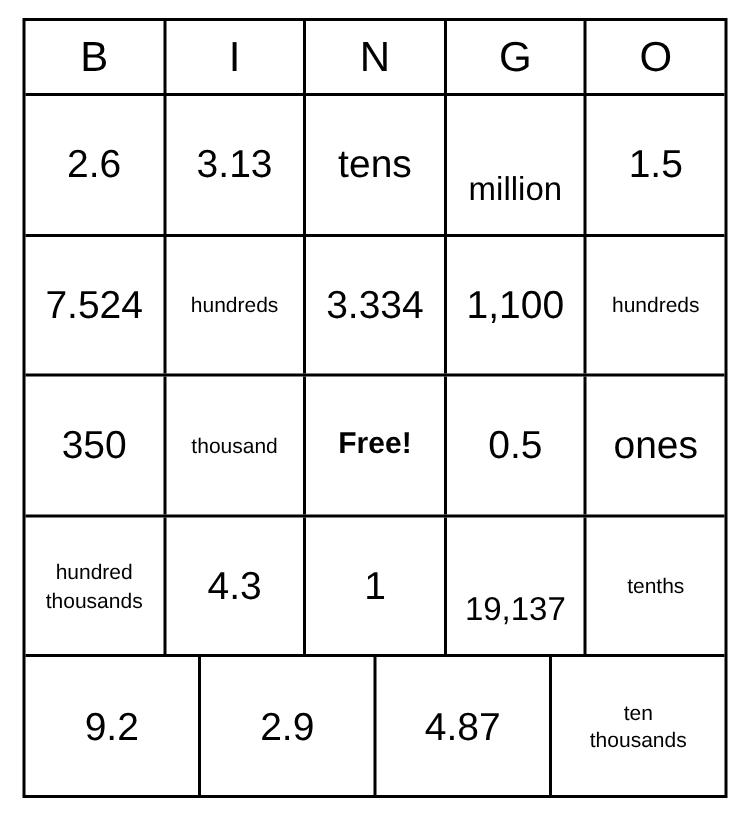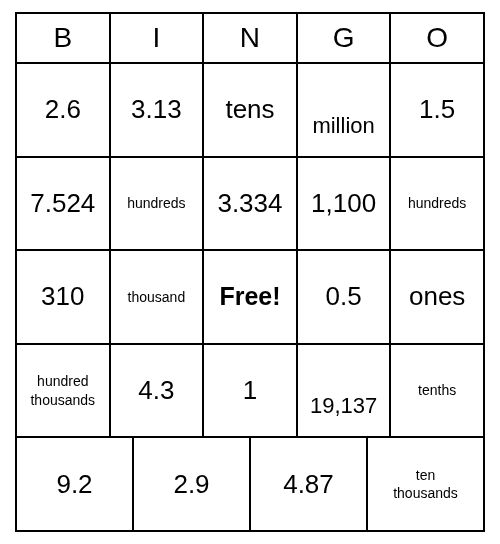--- a/index.html
+++ b/index.html
@@ -86,21 +86,21 @@
       font-size: 14px;
       line-height: 1.3;
     }
 
     .cell-text-lg {
       font-size: 26px;
       line-height: 1.2;
     }
 
     .free-cell {
-      font-size: 25px;
+      font-size: 20px;
       font-weight: bold;
     }
   </style>
 </head>
 <body>
 
 <div class="bingo-card">
   <div class="bingo-header">
   <div class="bingo-header-cell">B</div>
       <div class="bingo-header-cell">I</div>
@@ -138,21 +138,21 @@
         </div>
         <div class="bingo-cell">
           <span class="cell-text-lg">1,100</span>
         </div>
         <div class="bingo-cell">
           <span class="cell-text-sm">hundreds</span>
         </div>
       </div>
       <div class="bingo-row">
         <div class="bingo-cell">
-          <span class="cell-text-lg">310</span>
+          <span class="cell-text-lg">350</span>
         </div>
         <div class="bingo-cell">
           <span class="cell-text-sm">thousand</span>
         </div>
         <div class="bingo-cell">
           <span class="free-cell">Free!</span>
         </div>
         <div class="bingo-cell">
           <span class="cell-text-lg">0.5</span>
         </div>

